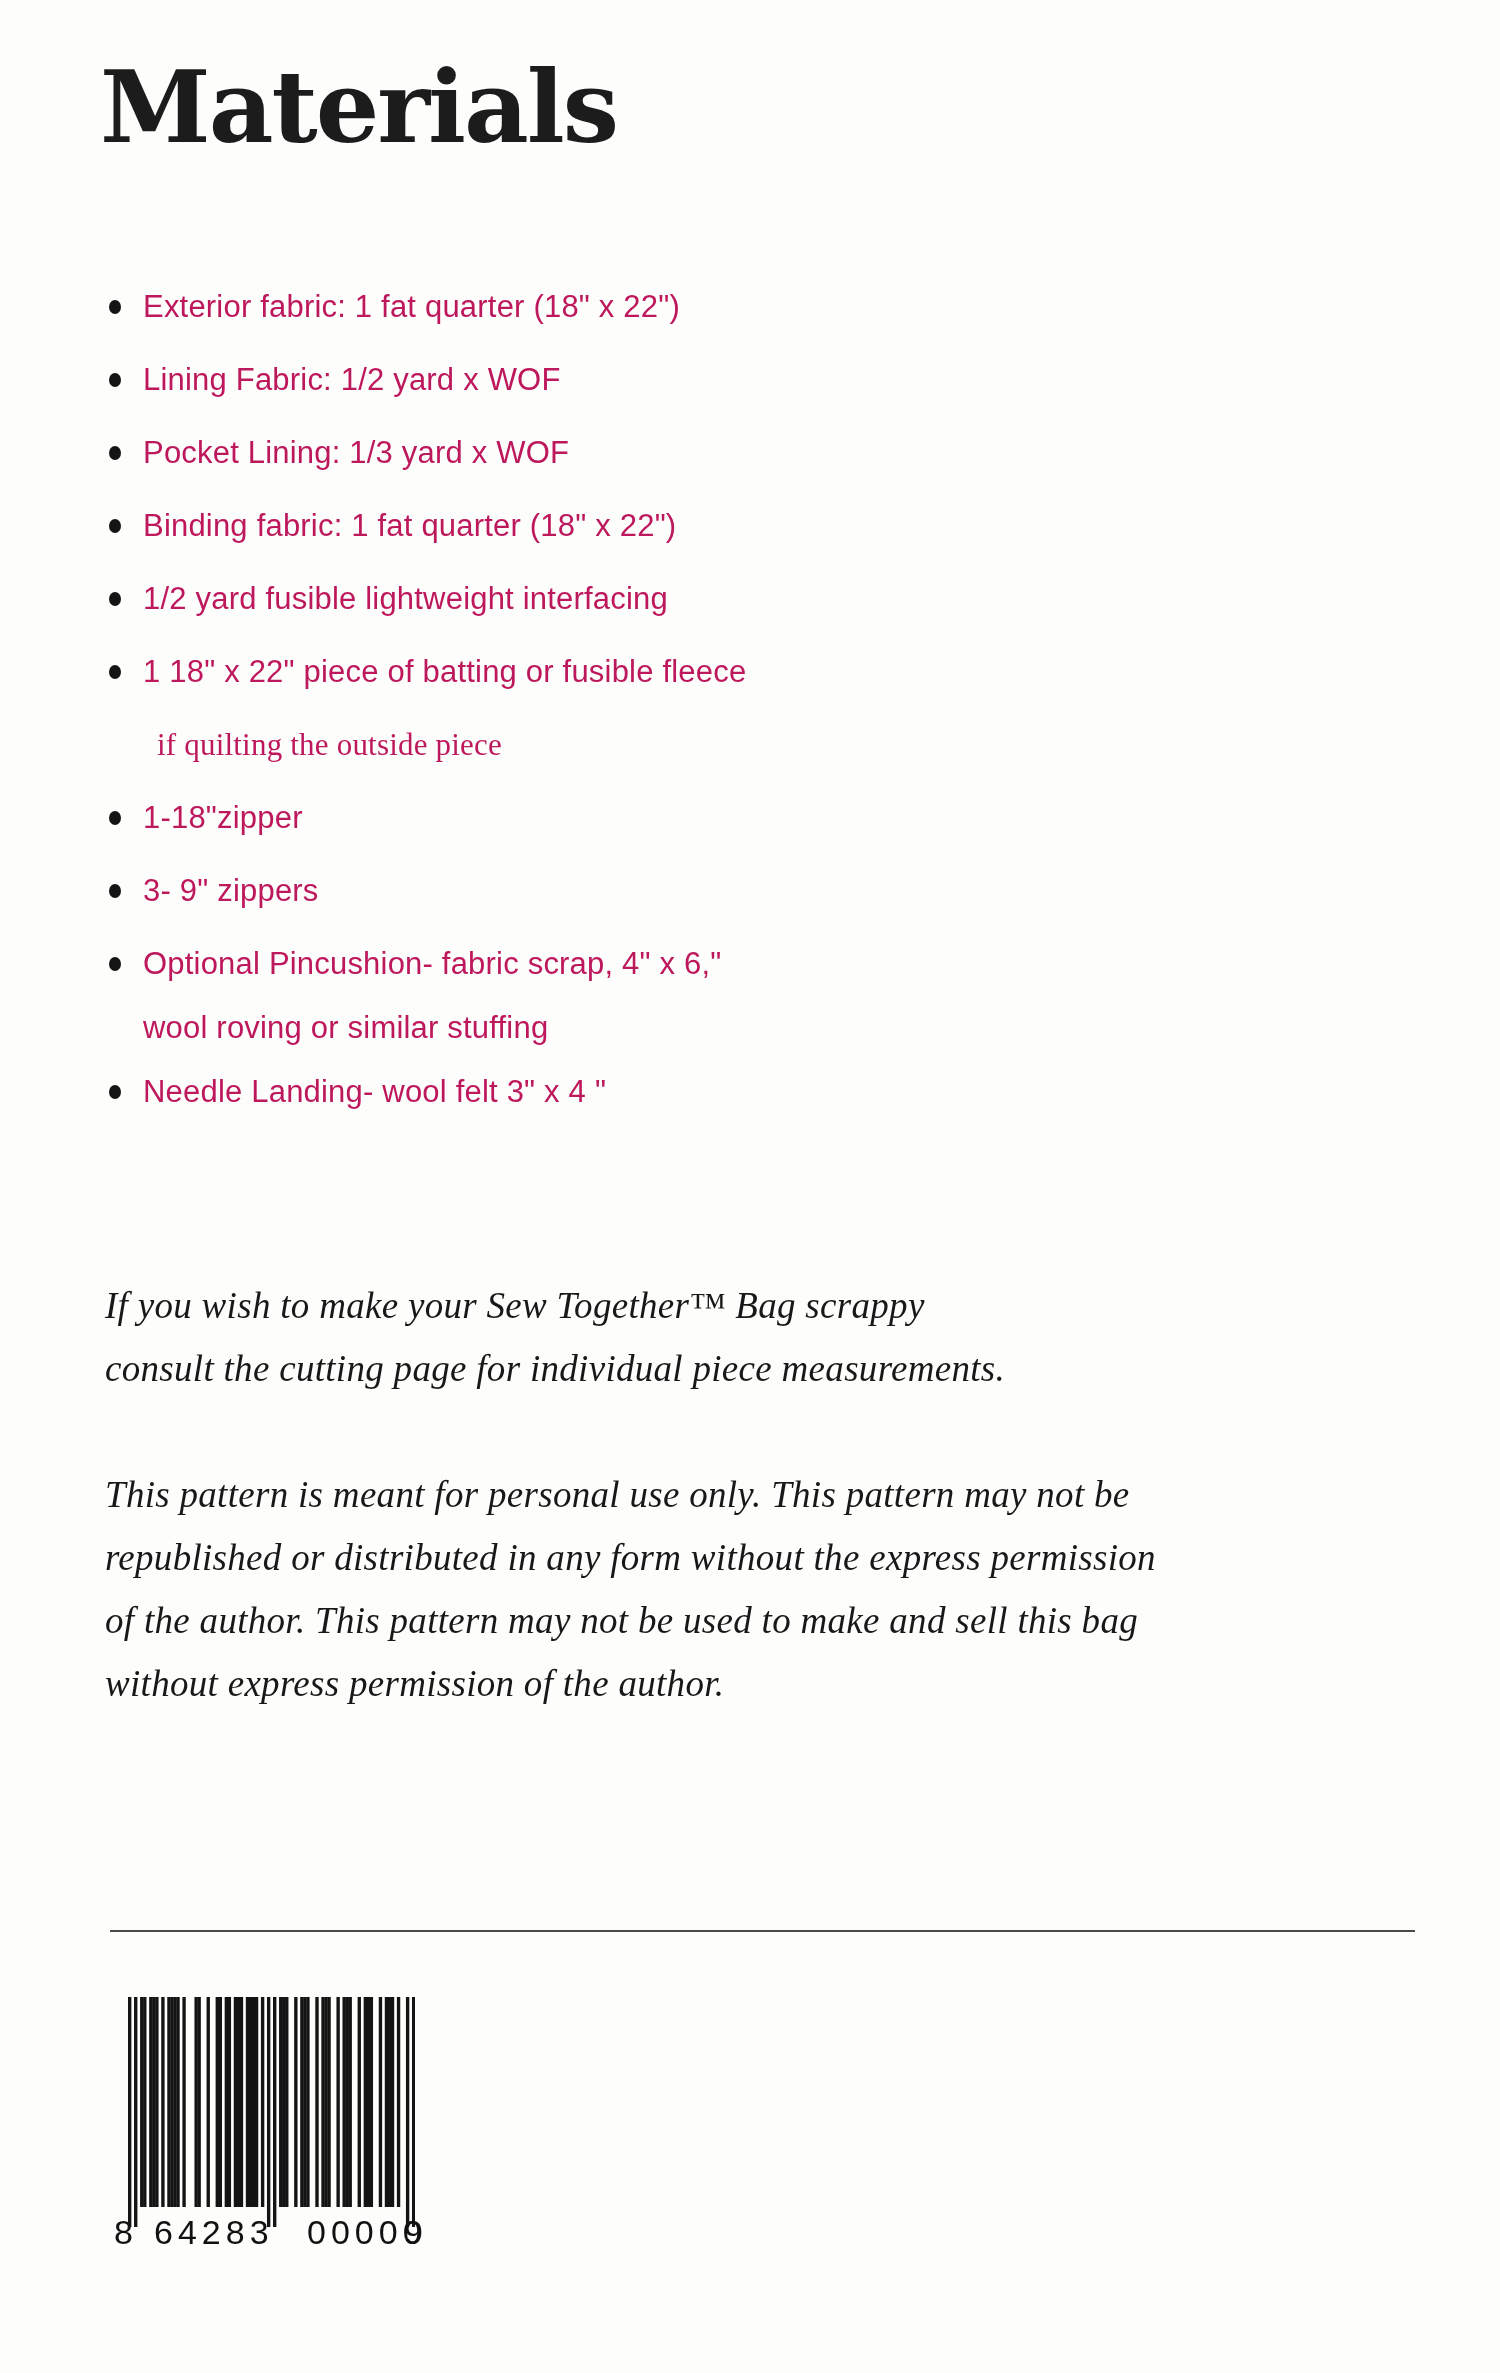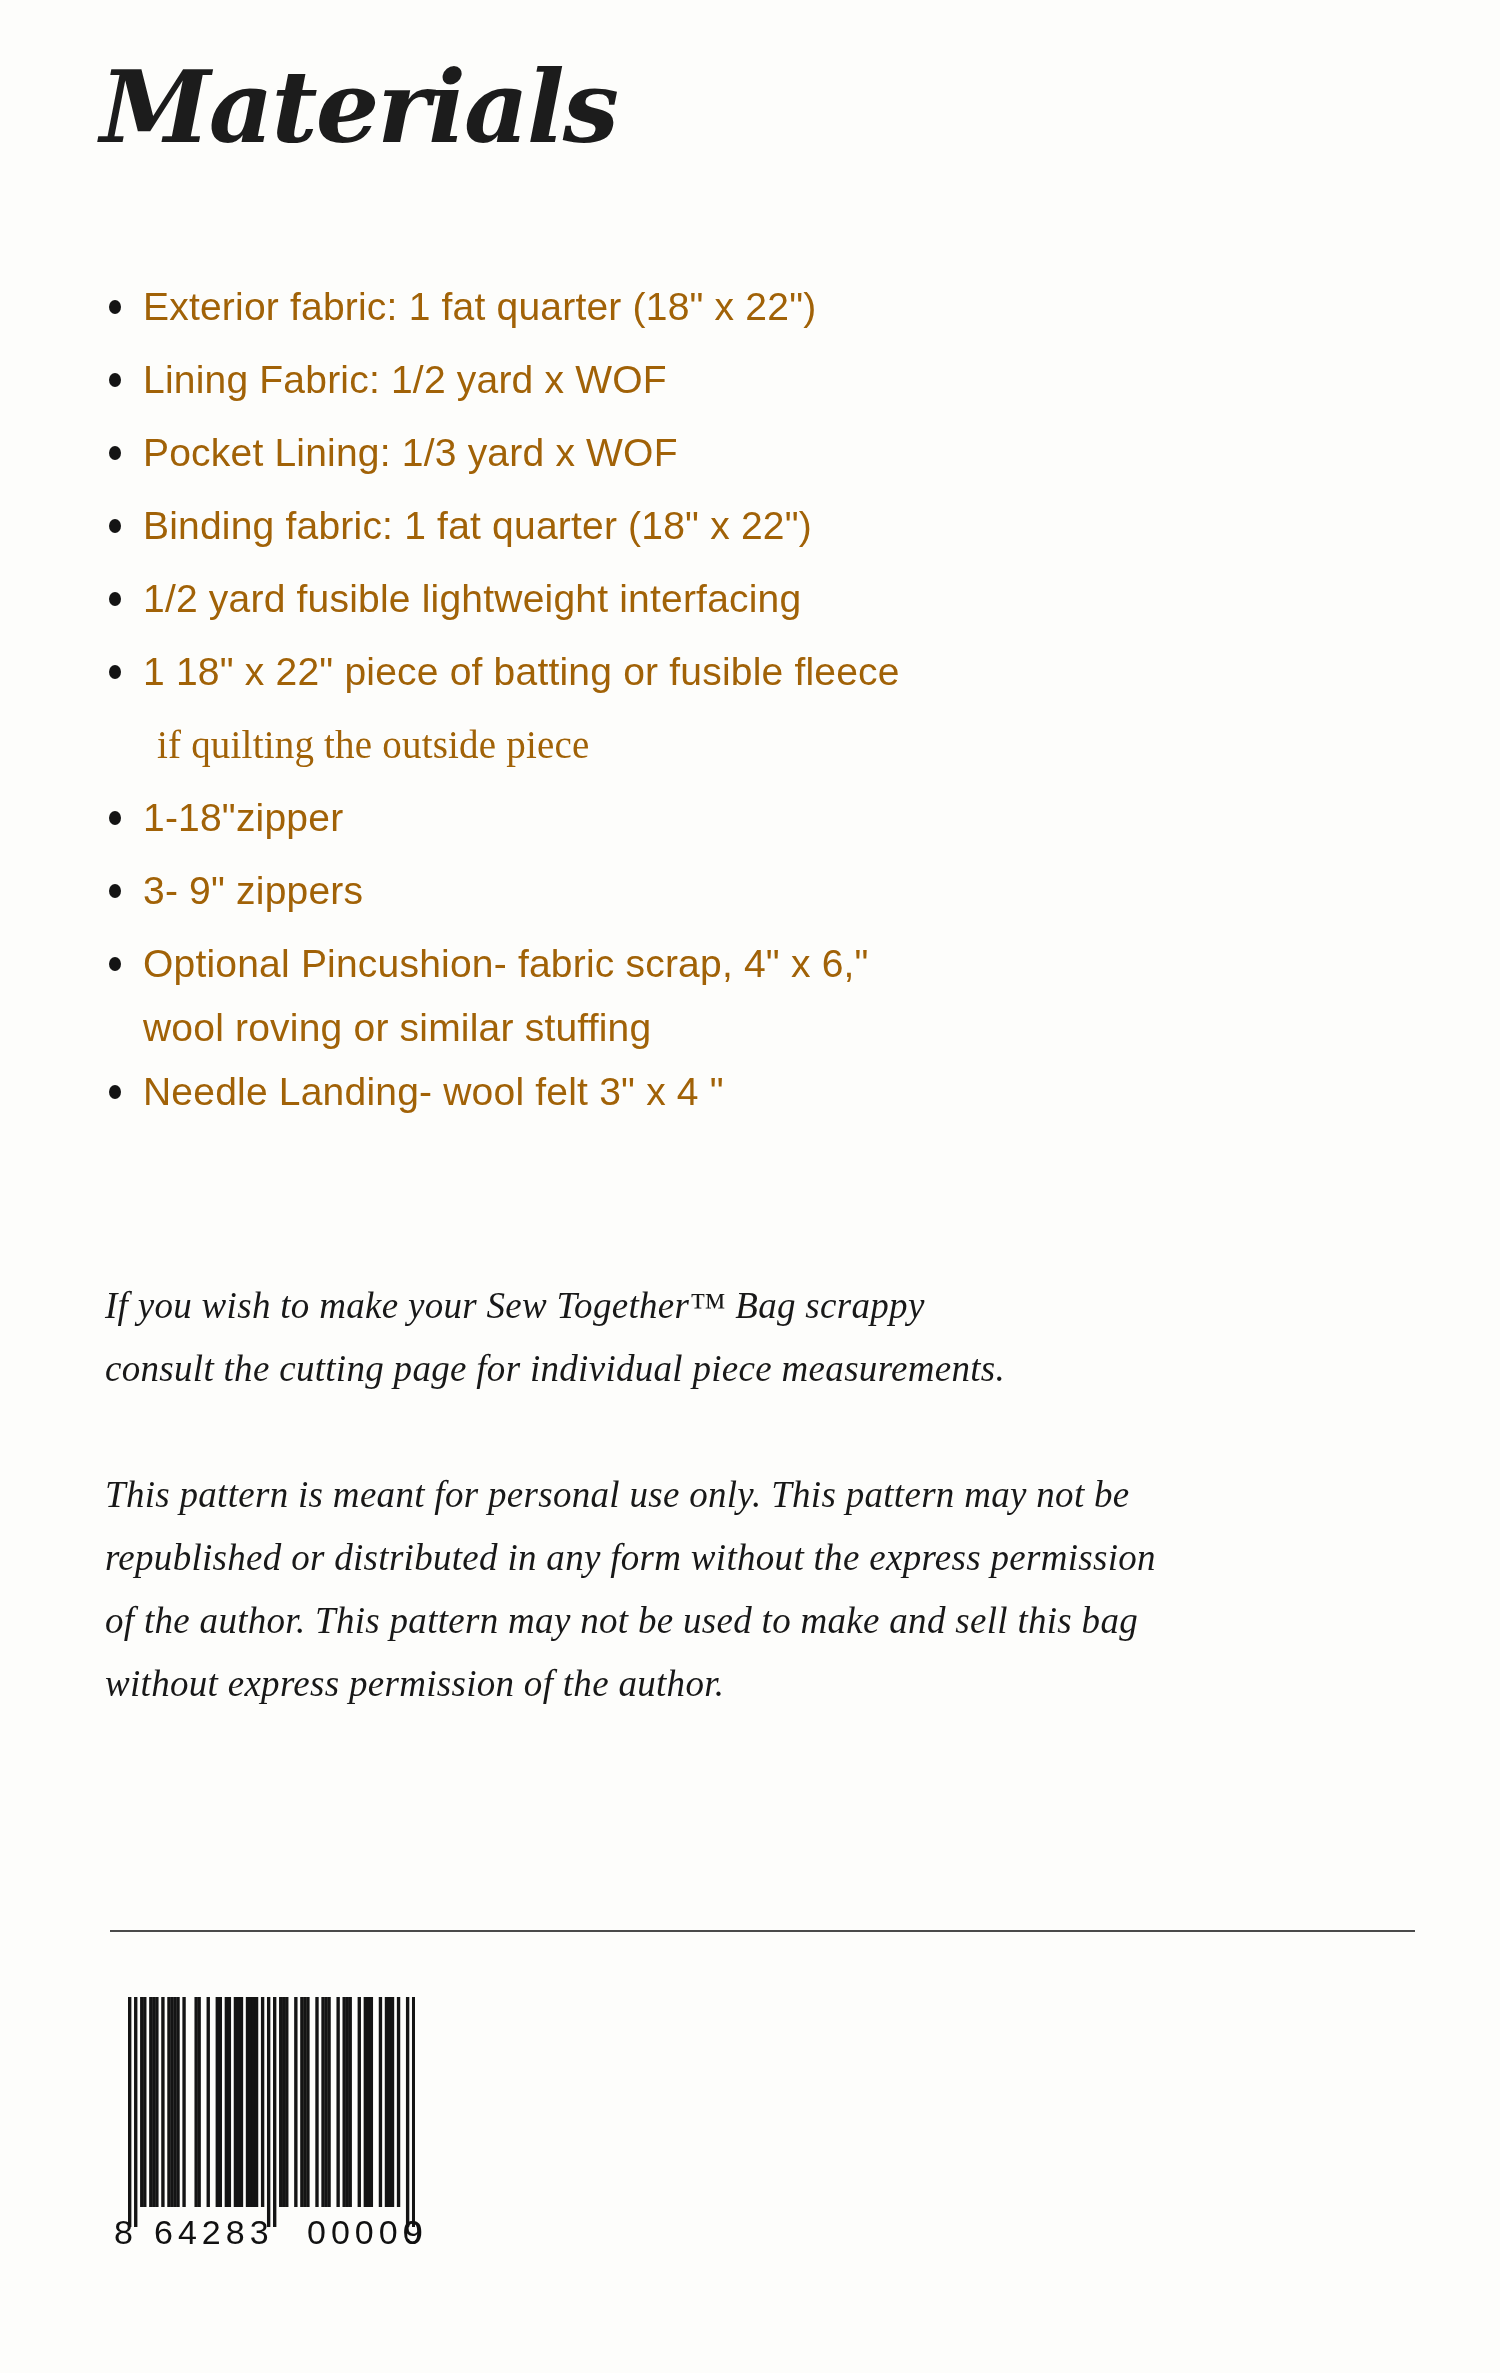--- a/index.html
+++ b/index.html
@@ -10,39 +10,38 @@
     margin:0 auto;
     background:#fdfdfb;
     color:#1c1c1c;
     font-family:"Liberation Sans", sans-serif;
     overflow:hidden;
   }
   
   .title {
     margin:42px 15px 0 100px;
     font-family:"DejaVu Serif", serif;
-    font-style:italic;
     font-weight:600;
     font-size:100px;
     line-height:130px;
     letter-spacing:-2px;
   }
   
   .materials {
     list-style:none;
     margin:98px 0 0 0;
     padding:0 0 0 105px;
   }
   .materials li {
     position:relative;
     padding-left:38px;
-    font-size:39px;
+    font-size:31px;
     line-height:73px;
     letter-spacing:0.2px;
-    color:#a16207;
+    color:#be185d;
   }
   .materials li::before {
     content:"";
     position:absolute;
     left:4px; top:30px;
     width:12px; height:14px;
     border-radius:50%;
     background:#141414;
   }
   .materials .cont { display:block; }

